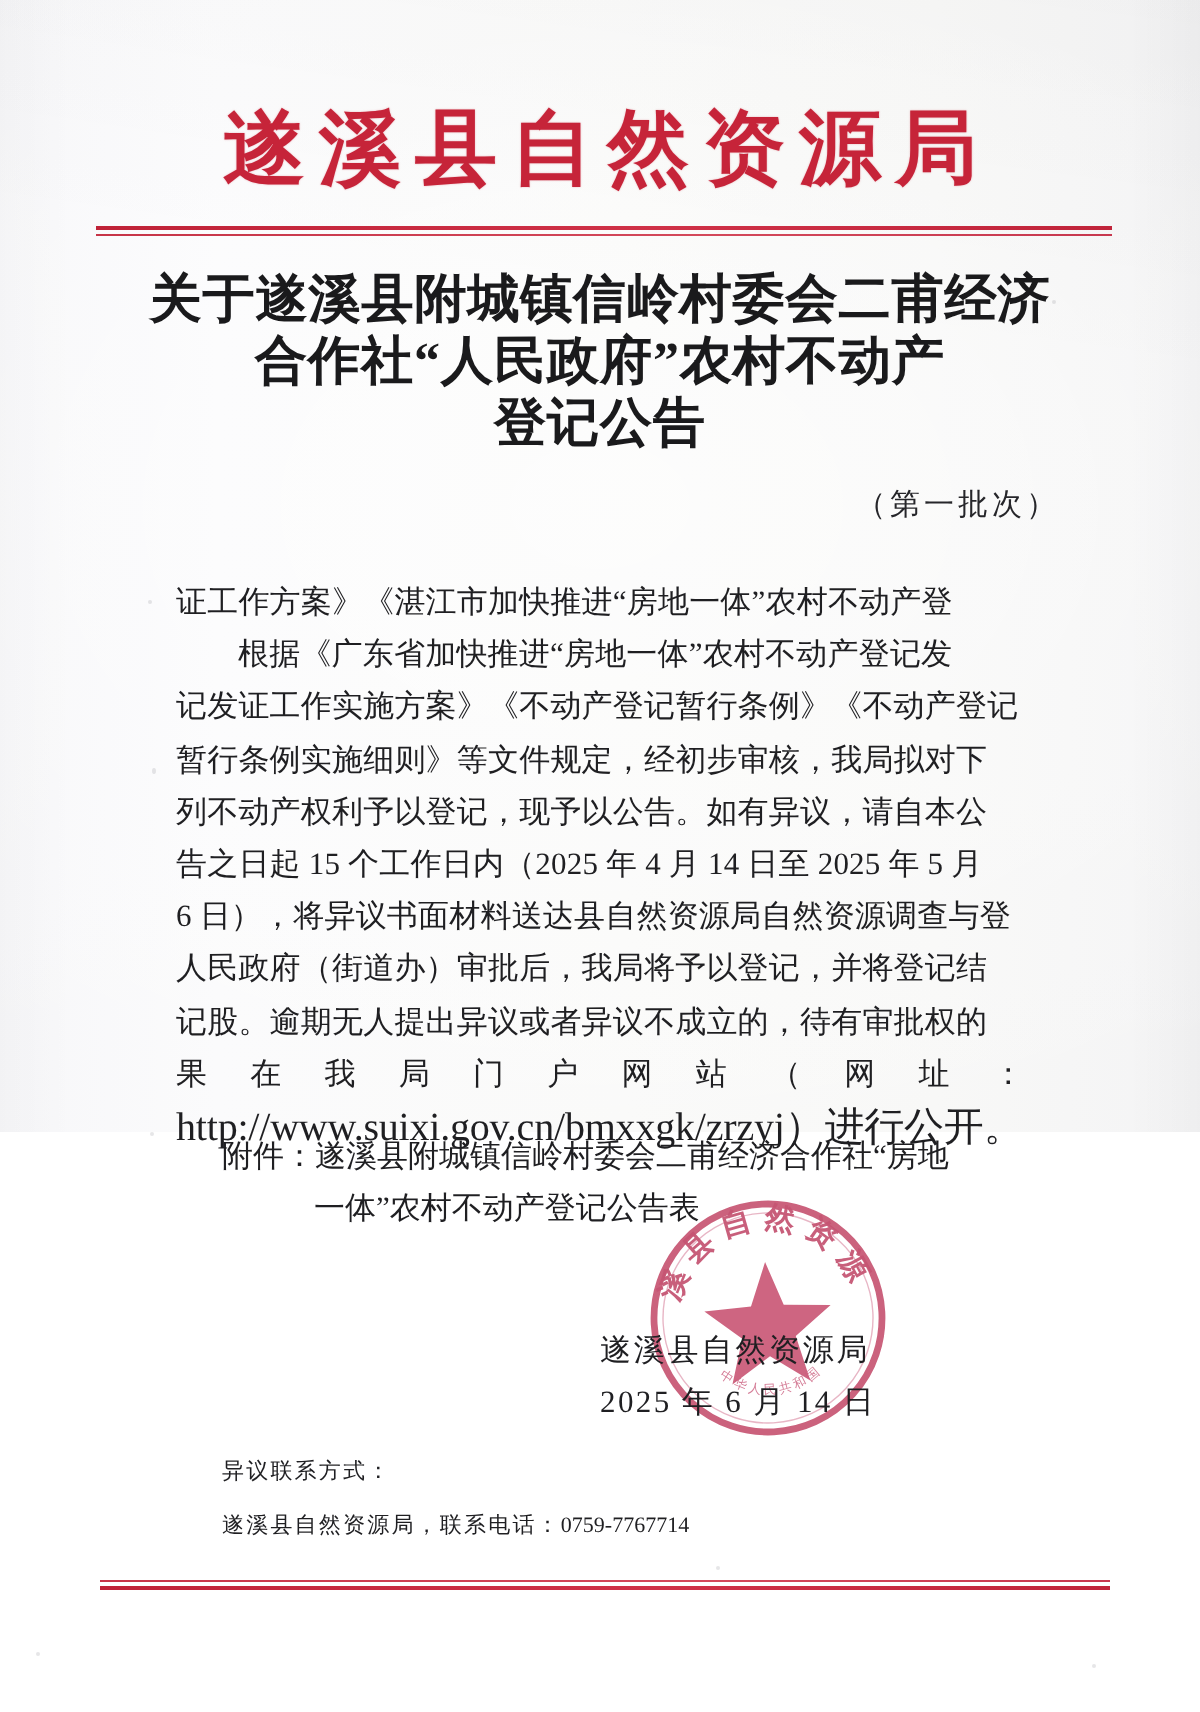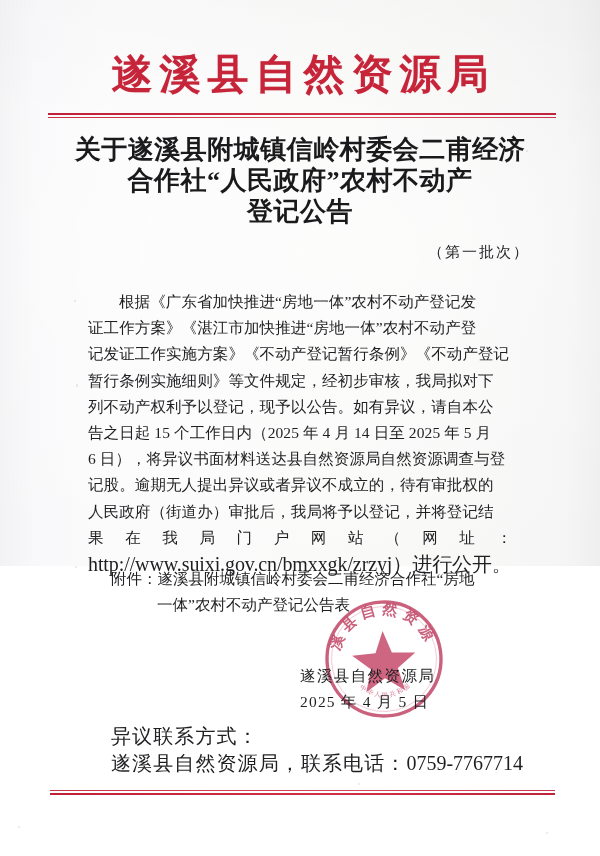--- a/index.html
+++ b/index.html
@@ -194,21 +194,21 @@
 
   
   .contact-block {
     position: absolute;
     left: 111px;
     top: 723px;
     width: 400px;
     z-index: 2;
   }
   .contact-line {
-    font-size: 20px;
+    font-size: 11px;
     color: #1f1f22;
     line-height: 27px;
     height: 27px;
     white-space: nowrap;
     letter-spacing: 1.1px;
   }
   .contact-line .phone { letter-spacing: 0; }
 
   
   .speckle {
@@ -244,29 +244,29 @@
 
   <div class="doc-title">
     <div class="doc-title-line">关于遂溪县附城镇信岭村委会二甫经济</div>
     <div class="doc-title-line">合作社“人民政府”农村不动产</div>
     <div class="doc-title-line">登记公告</div>
   </div>
 
   <div class="doc-batch">（第一批次）</div>
 
   <div class="body-block">
+    <div class="body-line">证工作方案》《湛江市加快推进“房地一体”农村不动产登</div>
     <div class="body-line indent">根据《广东省加快推进“房地一体”农村不动产登记发</div>
-    <div class="body-line">证工作方案》《湛江市加快推进“房地一体”农村不动产登</div>
     <div class="body-line">记发证工作实施方案》《不动产登记暂行条例》《不动产登记</div>
     <div class="body-line">暂行条例实施细则》等文件规定，经初步审核，我局拟对下</div>
     <div class="body-line">列不动产权利予以登记，现予以公告。如有异议，请自本公</div>
     <div class="body-line">告之日起 15 个工作日内（2025 年 4 月 14 日至 2025 年 5 月</div>
     <div class="body-line">6 日），将异议书面材料送达县自然资源局自然资源调查与登</div>
+    <div class="body-line">人民政府（街道办）审批后，我局将予以登记，并将登记结</div>
     <div class="body-line">记股。逾期无人提出异议或者异议不成立的，待有审批权的</div>
-    <div class="body-line">人民政府（街道办）审批后，我局将予以登记，并将登记结</div>
     <div class="body-line justify-spread">
       <span>果</span>
       <span>在</span>
       <span>我</span>
       <span>局</span>
       <span>门</span>
       <span>户</span>
       <span>网</span>
       <span>站</span>
       <span>（</span>
@@ -296,21 +296,21 @@
         <textPath href="#sealRingTop" startOffset="50%" text-anchor="middle">遂溪县自然资源局</textPath>
       </text>
       <text font-family="'Liberation Serif', serif" font-size="6.5" fill="#c2456a" letter-spacing="1.6" opacity="0.8">
         <textPath href="#sealRingBottom" startOffset="50%" text-anchor="middle">中华人民共和国</textPath>
       </text>
     </svg>
   </div>
 
   <div class="sign-block">
     <div class="sign-line">遂溪县自然资源局</div>
-    <div class="sign-line date">2025 年 4 月 5 日</div>
+    <div class="sign-line date">2025 年 6 月 14 日</div>
   </div>
 
   <div class="contact-block">
     <div class="contact-line">异议联系方式：</div>
     <div class="contact-line"><span>遂溪县自然资源局，联系电话：</span><span class="phone">0759-7767714</span></div>
   </div>
 
   <div class="rule-double rule-bottom">
     <div class="rule-b"></div>
     <div class="rule-gap"></div>

